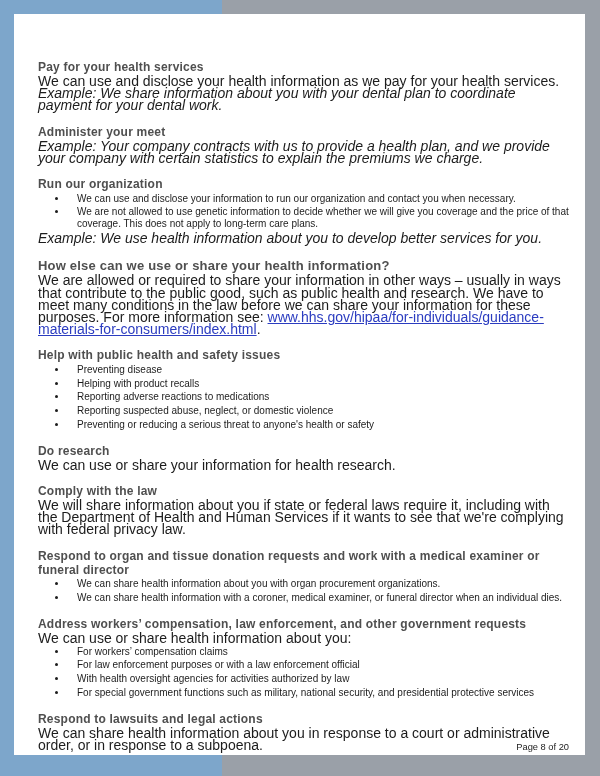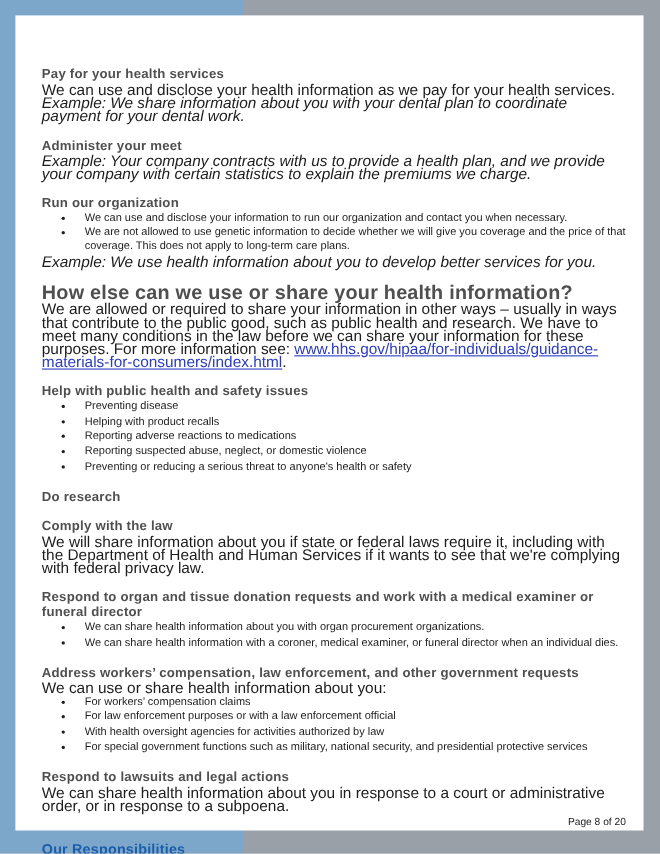--- a/index.html
+++ b/index.html
@@ -18,21 +18,21 @@
   }
   .content{
     position:absolute;left:24px;top:46px;width:534px;
     color:#1c1c1c;
   }
   .section-heading{
     margin:13px 0 1px 0;
     font-size:12px;line-height:14px;font-weight:bold;
     color:#4f4f4f;letter-spacing:0.2px;
   }
-  .section-heading.major{font-size:18px;margin-top:15px;}
+  .section-heading.major{font-size:13px;margin-top:15px;}
   .doc-section:first-child .section-heading{margin-top:0;}
   .body-text{
     margin:0;font-size:14px;line-height:12.2px;color:#1c1c1c;
   }
   .example{font-style:italic;}
   .bullet-list{
     margin:1px 0 1px 0;padding-left:30px;list-style:disc;
   }
   .bullet-list li{
     font-size:10px;line-height:12.2px;color:#1c1c1c;
@@ -87,20 +87,21 @@
             <ul class="bullet-list">
               <li>Preventing disease</li>
               <li>Helping with product recalls</li>
               <li>Reporting adverse reactions to medications</li>
               <li>Reporting suspected abuse, neglect, or domestic violence</li>
               <li>Preventing or reducing a serious threat to anyone's health or safety</li>
             </ul>
           </section>
           <section class="doc-section">
             <h2 class="section-heading">Do research</h2>
+            <p class="body-text">We can use or share your information for health research.</p>
           </section>
           <section class="doc-section">
             <h2 class="section-heading">Comply with the law</h2>
             <p class="body-text">We will share information about you if state or federal laws require it, including with the Department of Health and Human Services if it wants to see that we're complying with federal privacy law.</p>
           </section>
           <section class="doc-section">
             <h2 class="section-heading">Respond to organ and tissue donation requests and work with a medical examiner or funeral director</h2>
             <ul class="bullet-list">
               <li>We can share health information about you with organ procurement organizations.</li>
               <li>We can share health information with a coroner, medical examiner, or funeral director when an individual dies.</li>

